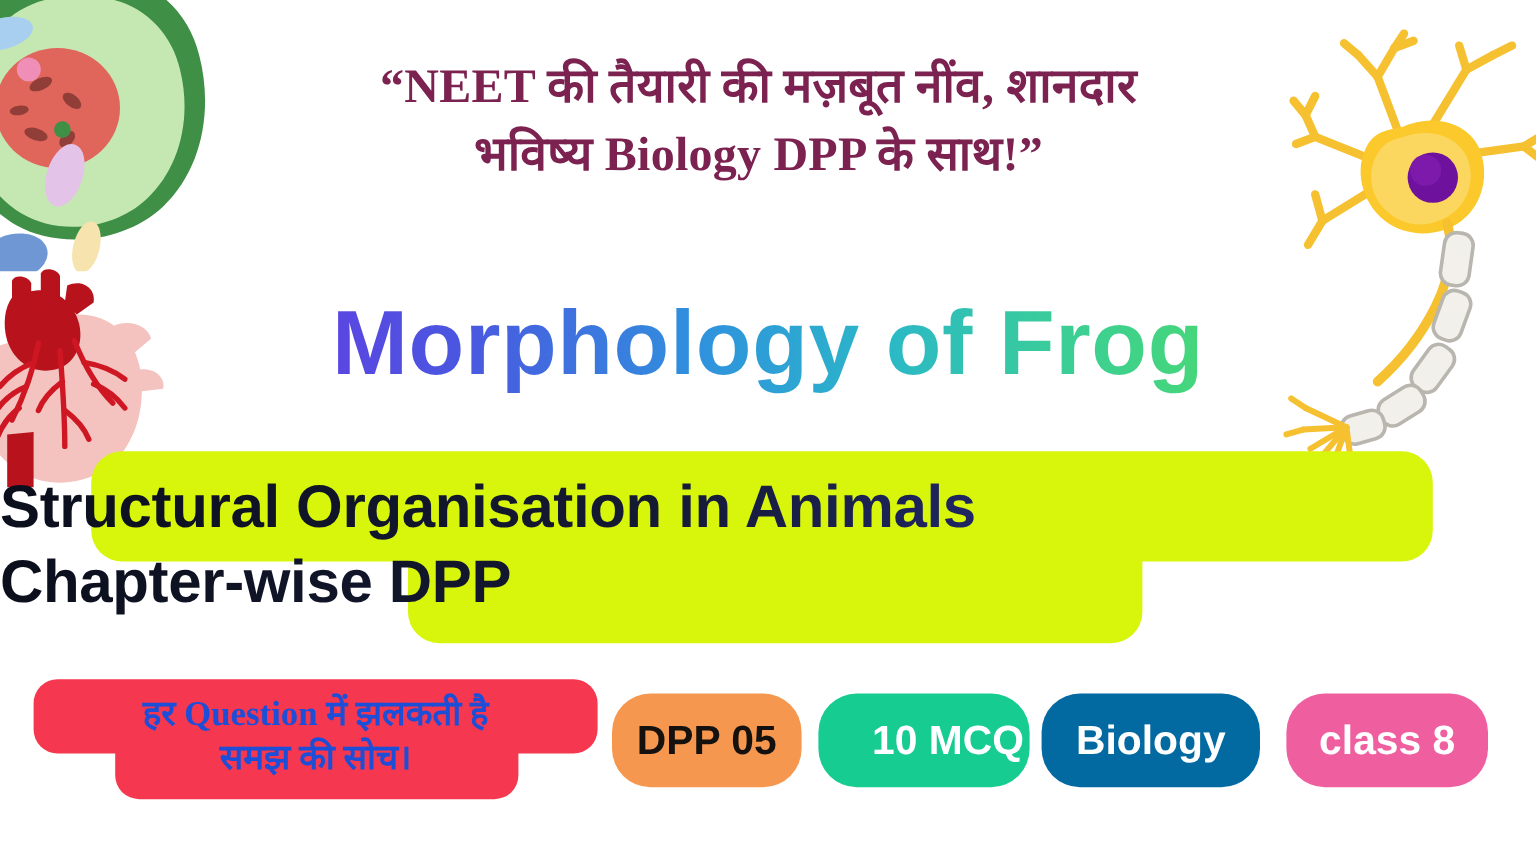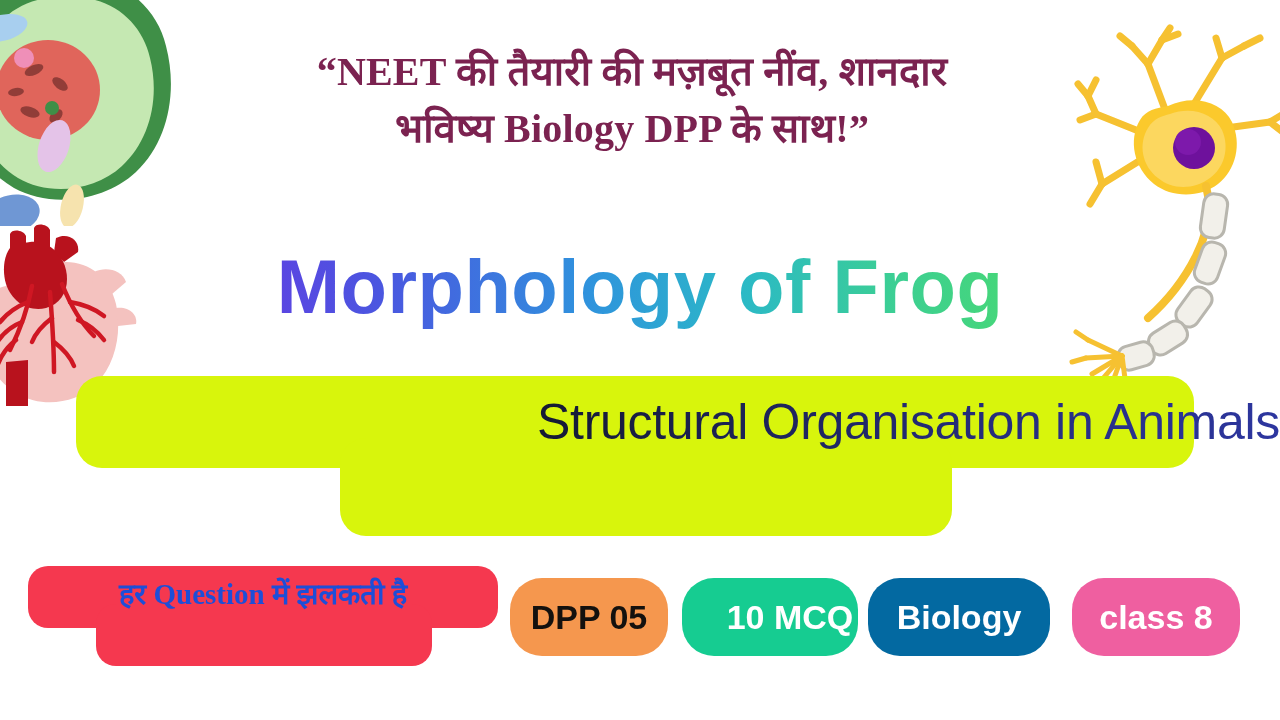--- a/index.html
+++ b/index.html
@@ -86,23 +86,23 @@
   }
   #banner-plate-bottom {
     left: 340px; top: 62px;
     width: 612px; height: 98px;
     border-radius: 26px;
   }
   .banner-line {
     position: absolute;
     width: 1280px;
     left: 0;
-    text-align: right;
+    text-align: left;
     font-size: 50px;
-    font-weight: normal;
+    font-weight: bold;
     letter-spacing: -0.3px;
     white-space: nowrap;
     background-image: linear-gradient(100deg, #0b0f1c 0%, #151a33 42%, #232a73 72%, #2d36a0 100%);
     -webkit-background-clip: text;
     background-clip: text;
     color: transparent;
     -webkit-text-fill-color: transparent;
   }
   #banner-line-1 { top: 17px; }
   #banner-line-2 { top: 80px; }
@@ -277,28 +277,30 @@
 
   <div id="hindi-headline">
     <span class="hl-line">“NEET की तैयारी की मज़बूत नींव, शानदार</span>
     <span class="hl-line">भविष्य Biology DPP  के साथ!”</span>
   </div>
 
   <div id="banner">
     <div id="banner-plate-top" class="banner-plate"></div>
     <div id="banner-plate-bottom" class="banner-plate"></div>
     <div id="banner-line-1" class="banner-line">Structural Organisation in Animals</div>
+    <div id="banner-line-2" class="banner-line">Chapter-wise DPP</div>
   </div>
 
   <div id="badge-row">
 
     <div id="tagline-badge" class="badge">
       <div id="tagline-plate-top" class="tagline-plate"></div>
       <div id="tagline-plate-bottom" class="tagline-plate"></div>
       <div id="tagline-line-1" class="tagline-line">हर Question में झलकती है</div>
+      <div id="tagline-line-2" class="tagline-line">समझ की सोच।</div>
     </div>
 
     <div id="dpp-badge" class="badge">DPP 05</div>
     <div id="mcq-badge" class="badge">10 MCQ</div>
     <div id="subject-badge" class="badge">Biology</div>
     <div id="class-badge" class="badge">class 8</div>
   </div>
 
 </div>
 

